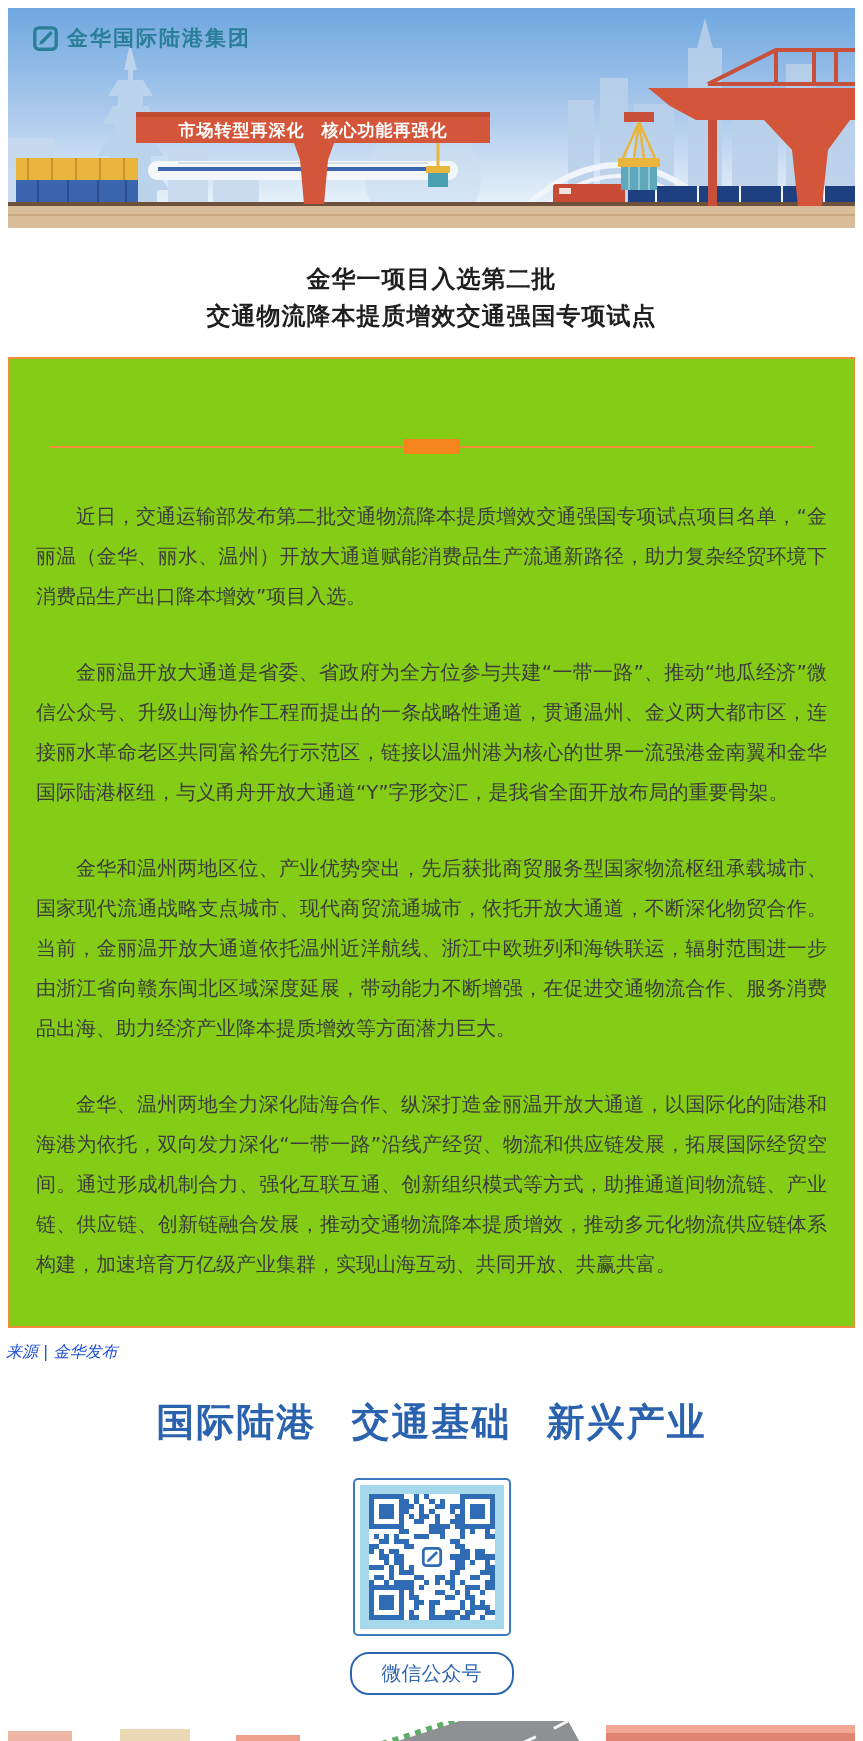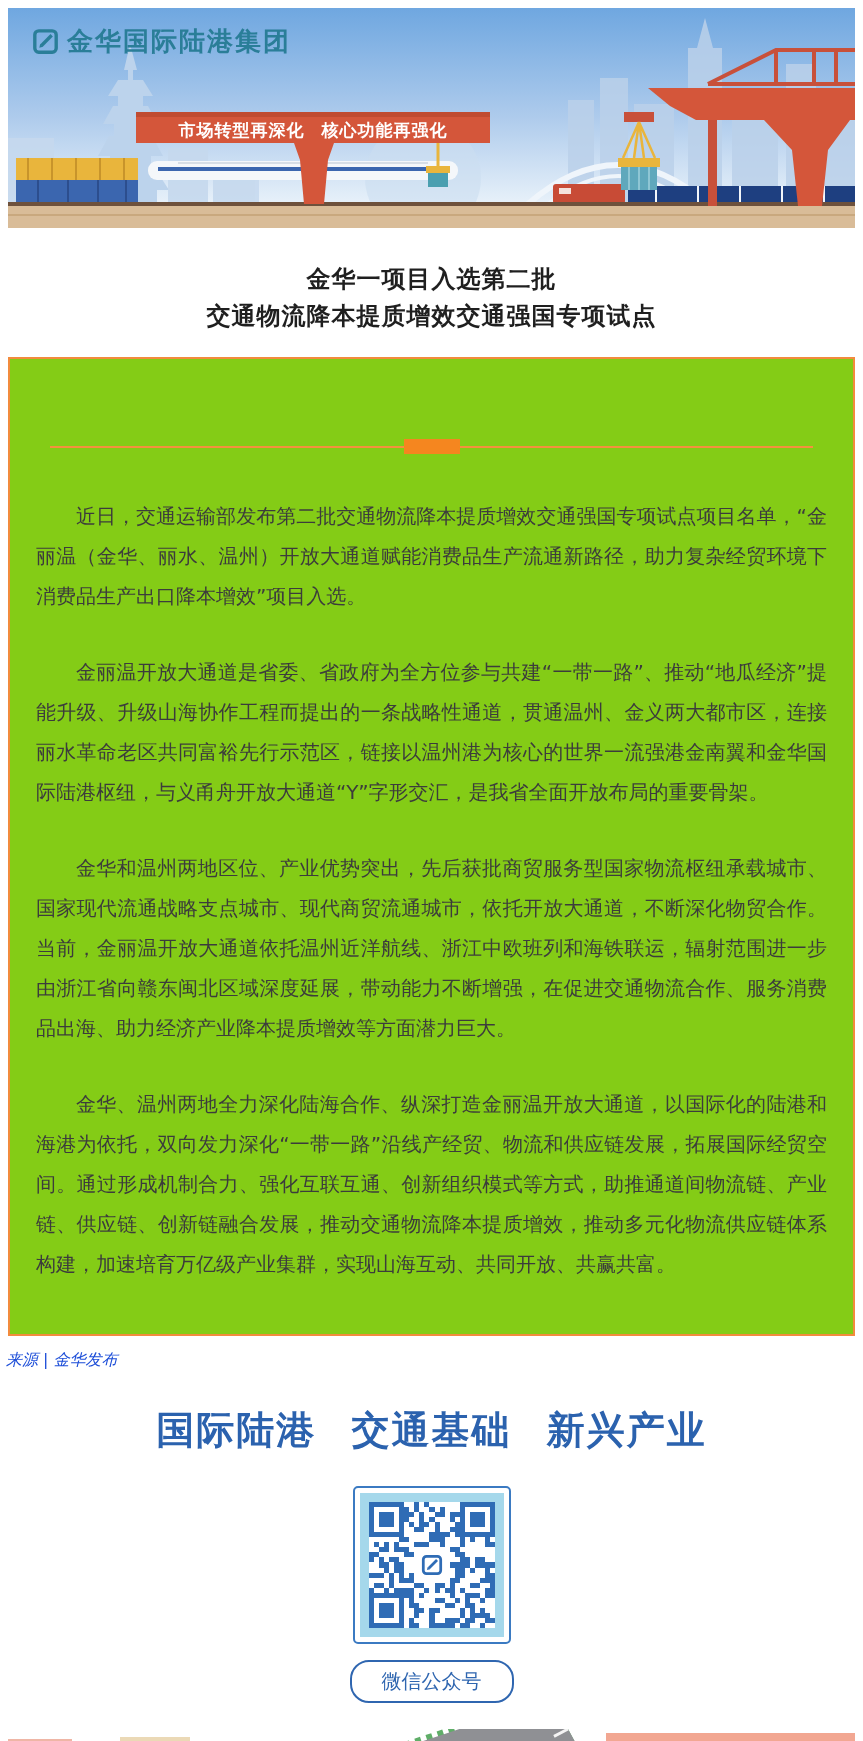--- a/index.html
+++ b/index.html
@@ -4,34 +4,34 @@
 <style>
   * { margin:0; padding:0; box-sizing:border-box; }
   body { background:#f3f3f3; font-family:"DejaVu Sans", sans-serif; }
   .screenshot { width:863px; margin:0 auto; background:#ffffff; padding-top:8px; }
 
   
   .banner { position:relative; width:847px; height:220px; margin:0 8px; overflow:hidden; }
   .banner svg { display:block; }
   .logo { position:absolute; top:16px; left:24px; display:flex; align-items:center; gap:8px; color:#2A7E98; }
   .logo .logo-mark { width:27px; height:27px; }
-  .logo .logo-text { font-size:26px; font-weight:bold; letter-spacing:2px; }
+  .logo .logo-text { font-size:21px; font-weight:bold; letter-spacing:2px; }
 
   
   .title-block { padding:33px 20px 8px; text-align:center; color:#1f1f1f; }
   .title-block h1 { font-size:24px; line-height:37px; font-weight:bold; letter-spacing:1px; }
 
   
   .card { margin:14px 8px 0; border:2px solid #F28B3D; background:#84cc16; padding:80px 26px 42px; }
   .divider { display:flex; align-items:center; margin:0 14px 42px; }
   .divider .line { flex:1; height:2px; background:#F5913E; }
   .divider .tick { width:56px; height:15px; background:#F5861F; }
   .card p { font-size:20px; line-height:40px; color:#3c3c3c; text-align:justify;
             text-indent:2em; margin-bottom:36px; }
-  .card p:last-child { margin-bottom:8px; }
+  .card p:last-child { margin-bottom:0; }
 
   
   .source-line { margin:14px 6px 0; font-size:16px; color:#1d4ed8;font-style:italic; }
 
   
   .footer-slogan { margin-top:34px; text-align:center; font-size:38px; font-weight:bold;
                    color:#2B62AE; word-spacing:20px; letter-spacing:2px; }
   .qr-block { width:158px; margin:30px auto 0; border:2px solid #3B7AC2; border-radius:5px;
               background:#fff; padding:5px; }
   .qr-inner { background:#A5D8EB; padding:9px; position:relative; }
@@ -157,21 +157,21 @@
     <h1>交通物流降本提质增效交通强国专项试点</h1>
   </div>
 
   <div class="card">
     <div class="divider">
       <span class="line"></span>
       <span class="tick"></span>
       <span class="line"></span>
     </div>
     <p>近日，交通运输部发布第二批交通物流降本提质增效交通强国专项试点项目名单，“金丽温（金华、丽水、温州）开放大通道赋能消费品生产流通新路径，助力复杂经贸环境下消费品生产出口降本增效”项目入选。</p>
-    <p>金丽温开放大通道是省委、省政府为全方位参与共建“一带一路”、推动“地瓜经济”提能升级、升级山海协作工程而提出的一条战略性通道，贯通温州、金义两大都市区，连接丽水革命老区共同富裕先行示范区，链接以温州港为核心的世界一流强港金南翼和金华国际陆港枢纽，与义甬舟开放大通道“Y”字形交汇，是我省全面开放布局的重要骨架。</p>
+    <p>金丽温开放大通道是省委、省政府为全方位参与共建“一带一路”、推动“地瓜经济”微信公众号、升级山海协作工程而提出的一条战略性通道，贯通温州、金义两大都市区，连接丽水革命老区共同富裕先行示范区，链接以温州港为核心的世界一流强港金南翼和金华国际陆港枢纽，与义甬舟开放大通道“Y”字形交汇，是我省全面开放布局的重要骨架。</p>
     <p>金华和温州两地区位、产业优势突出，先后获批商贸服务型国家物流枢纽承载城市、国家现代流通战略支点城市、现代商贸流通城市，依托开放大通道，不断深化物贸合作。当前，金丽温开放大通道依托温州近洋航线、浙江中欧班列和海铁联运，辐射范围进一步由浙江省向赣东闽北区域深度延展，带动能力不断增强，在促进交通物流合作、服务消费品出海、助力经济产业降本提质增效等方面潜力巨大。</p>
     <p>金华、温州两地全力深化陆海合作、纵深打造金丽温开放大通道，以国际化的陆港和海港为依托，双向发力深化“一带一路”沿线产经贸、物流和供应链发展，拓展国际经贸空间。通过形成机制合力、强化互联互通、创新组织模式等方式，助推通道间物流链、产业链、供应链、创新链融合发展，推动交通物流降本提质增效，推动多元化物流供应链体系构建，加速培育万亿级产业集群，实现山海互动、共同开放、共赢共富。</p>
   </div>
 
   <div class="source-line">来源 | 金华发布</div>
 
   <div class="footer-slogan">国际陆港 交通基础 新兴产业</div>
 
   <div class="qr-block">
     <div class="qr-inner">

